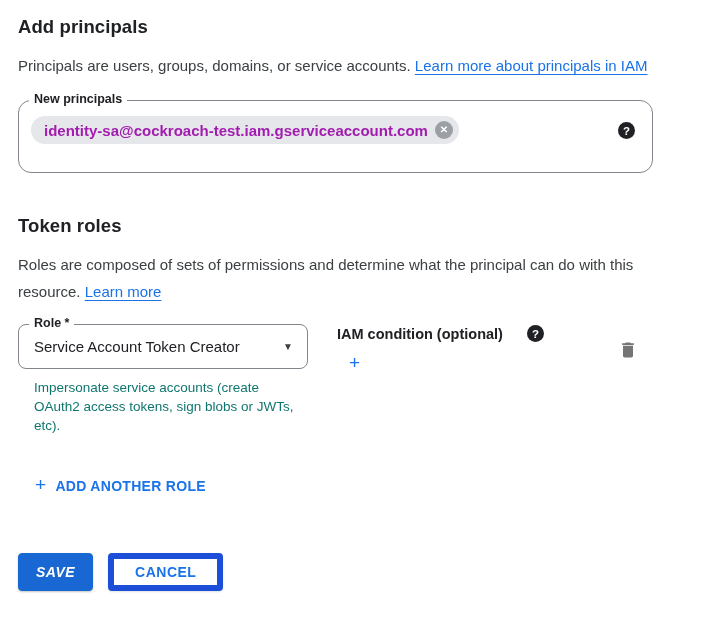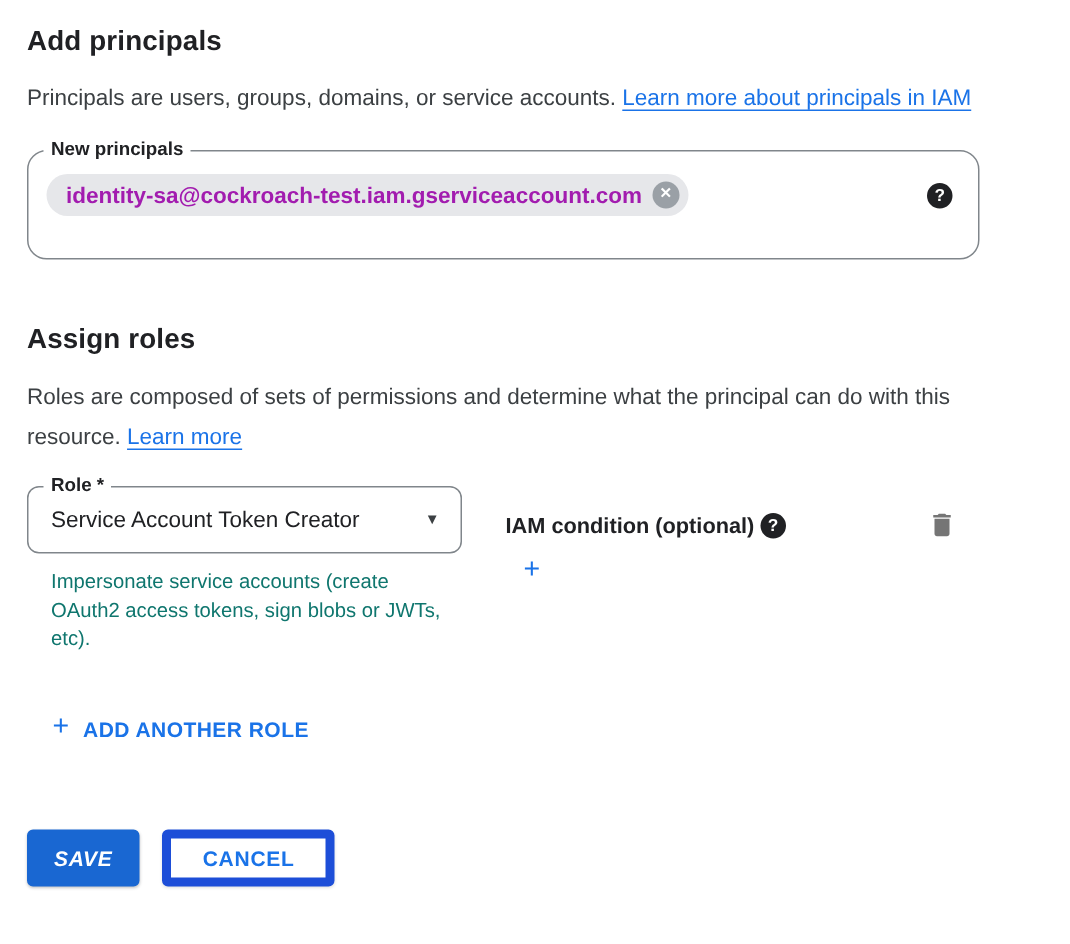--- a/index.html
+++ b/index.html
@@ -54,21 +54,21 @@
   .role-value {
     position:absolute; left:15px; top:13px; font-size:15px; color:#202124; white-space:nowrap;
   }
   .dropdown-arrow { position:absolute; right:14px; top:16px; font-size:10px; color:#3c4043; }
   .role-helper {
     margin:9px 0 0 16px; width:272px;
     font-size:13.5px; line-height:19px; color:#0f766e;
   }
 
   .condition-col { margin-left:29px; flex:0 0 auto; }
-  .condition-header { display:flex; align-items:center; gap:4px; margin-top:18px; }
+  .condition-header { display:flex; align-items:center; gap:24px; margin-top:1px; }
   .condition-label { font-size:14.5px; font-weight:700; color:#202124; }
 
   .text-button {
     background:none; border:none; cursor:pointer;
     display:inline-flex; align-items:center; gap:9px;
     color:#1a73e8; font-family:"Liberation Sans", sans-serif;
     font-size:14px; font-weight:700; letter-spacing:0.3px;
   }
   .text-button .plus { font-size:19px; font-weight:400; line-height:1; position:relative; top:-1px; }
   .add-condition-btn { margin:12px 0 0 12px; }
@@ -109,21 +109,21 @@
     <span class="notch-label">New principals</span>
     <div class="chip">
       <span class="chip-text">identity-sa@cockroach-test.iam.gserviceaccount.com</span>
       <button class="chip-close">
         <span>✕</span>
       </button>
     </div>
     <span class="help-badge np-help">?</span>
   </div>
 
-  <h2 class="section-title assign-title">Assign roles</h2>
+  <h2 class="section-title assign-title">Token roles</h2>
 
   <p class="desc"><span>Roles are composed of sets of permissions and determine what the principal can do with this resource.</span>
     <a>Learn more</a></p>
 
   <div class="role-row">
 
     <div class="role-col">
       <div class="outlined-field role-select">
         <span class="notch-label">Role *</span>
         <span class="role-value">Service Account Token Creator</span>

